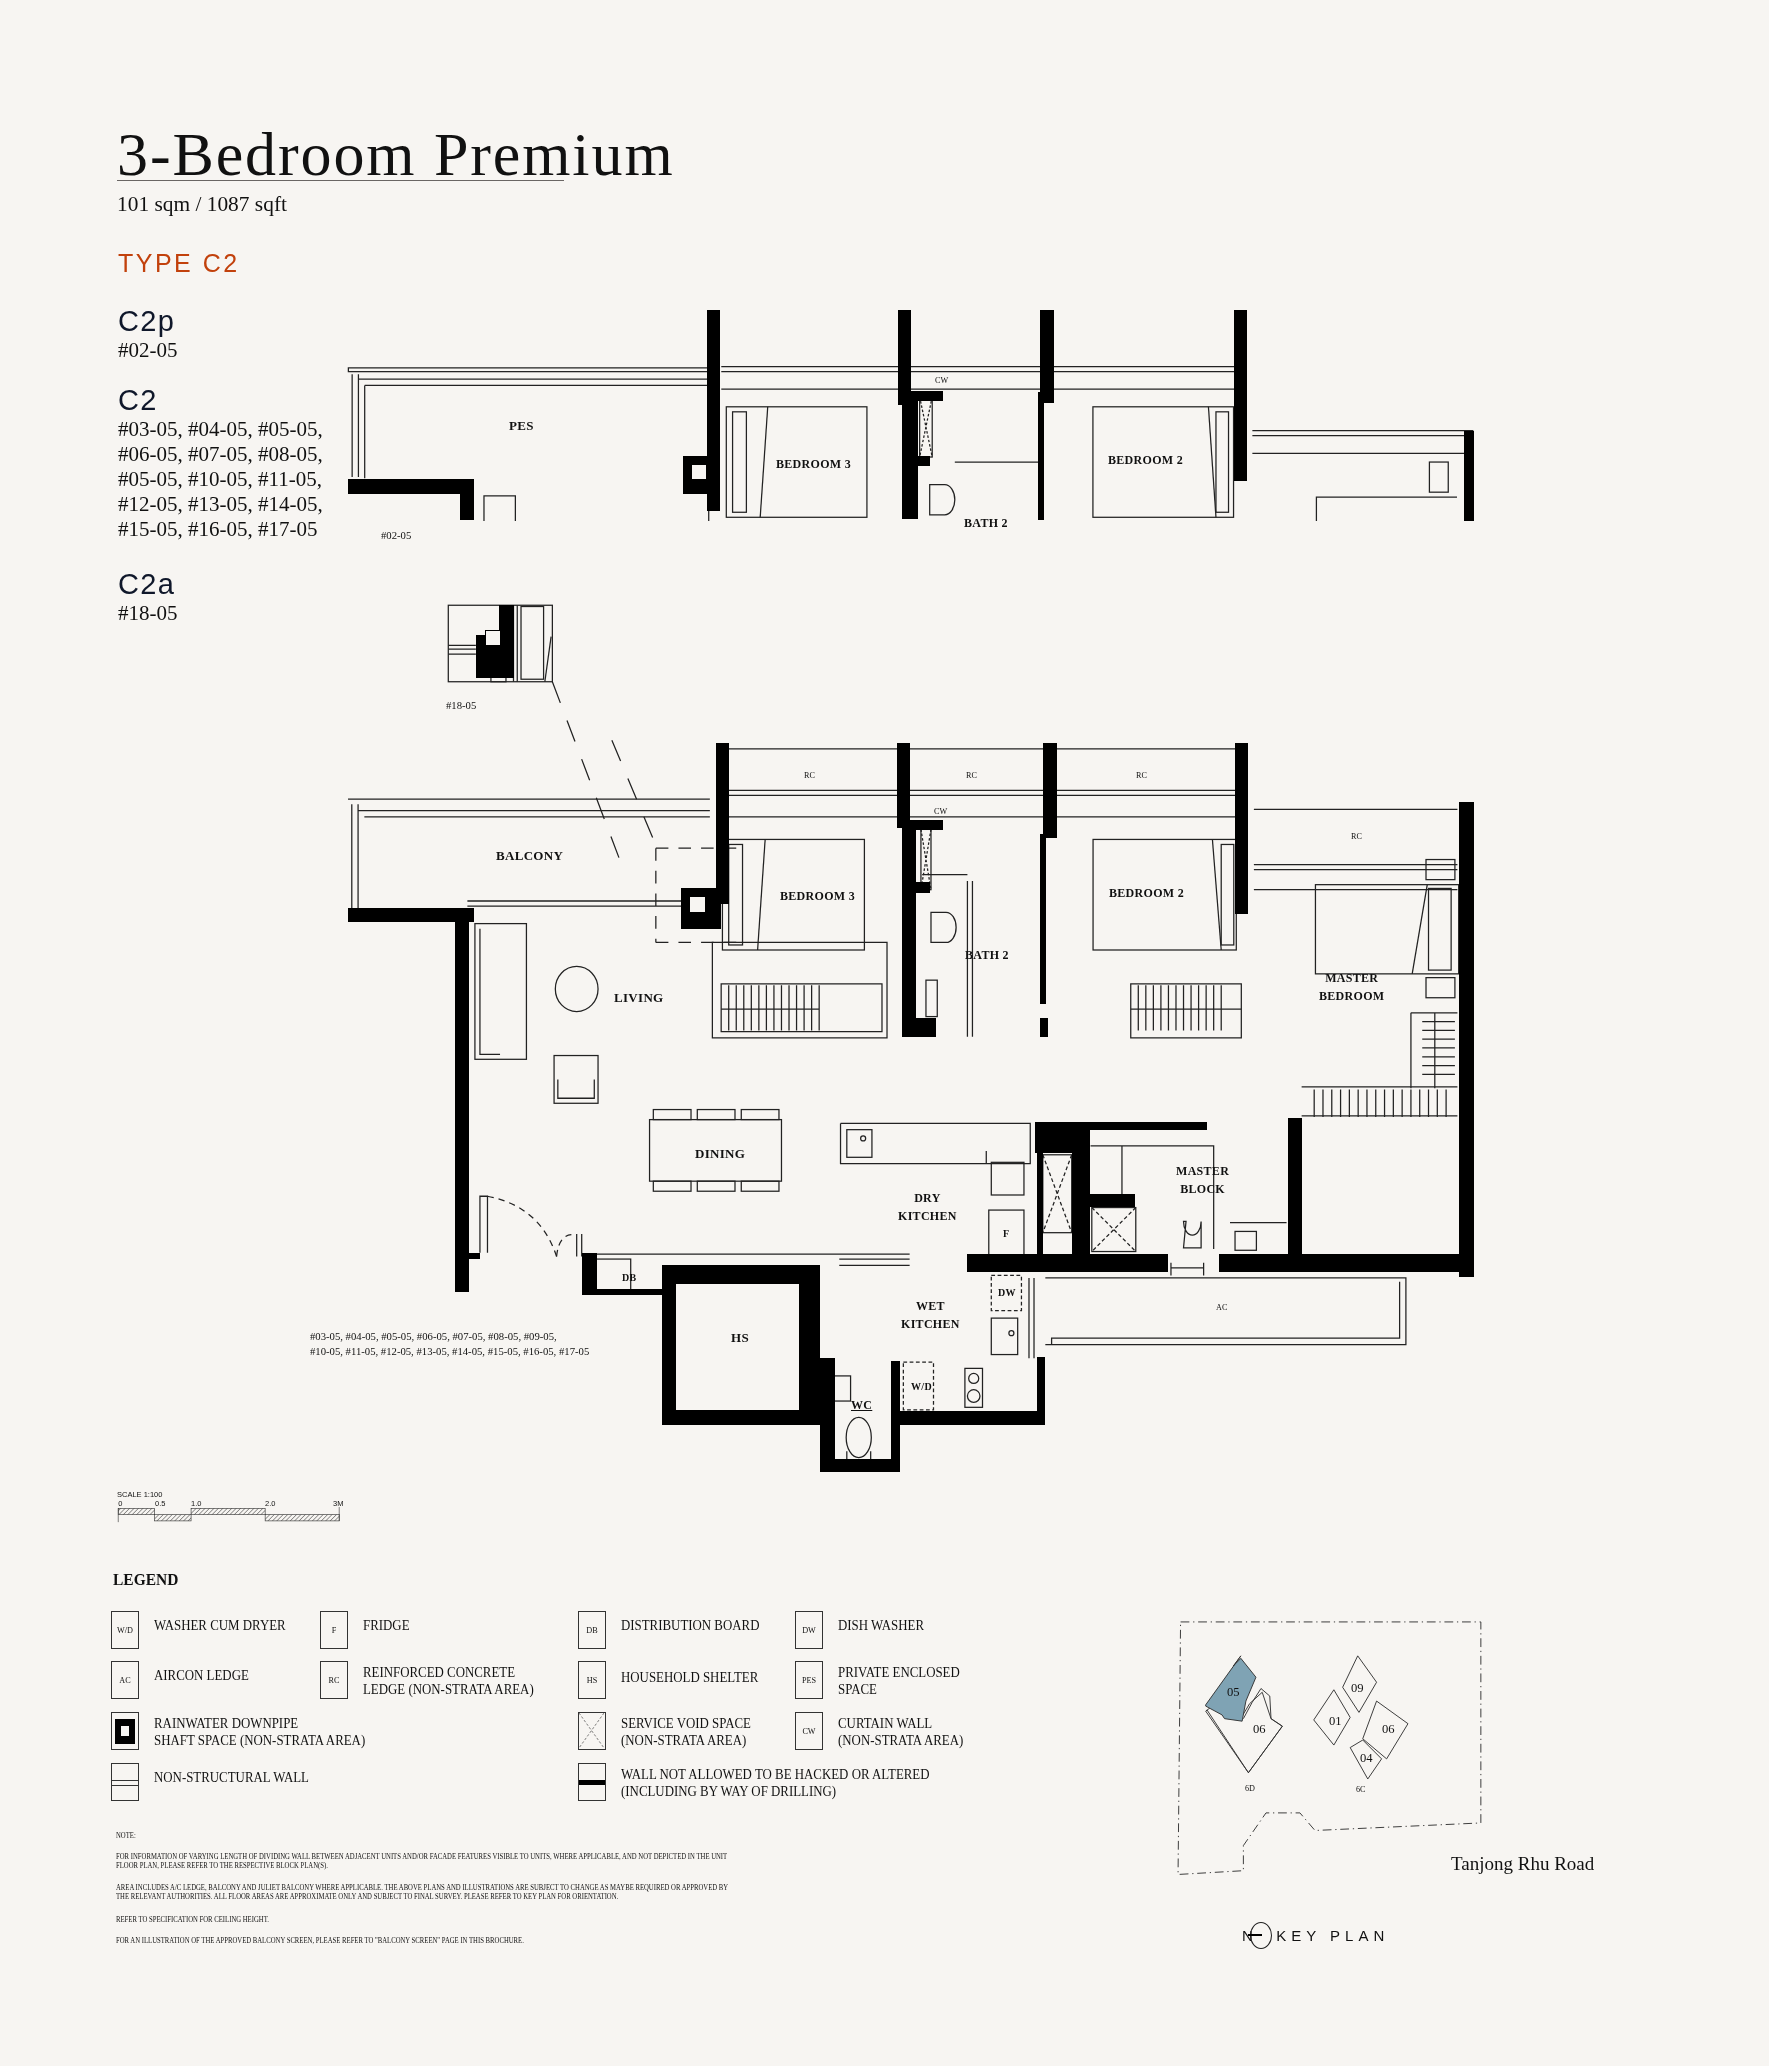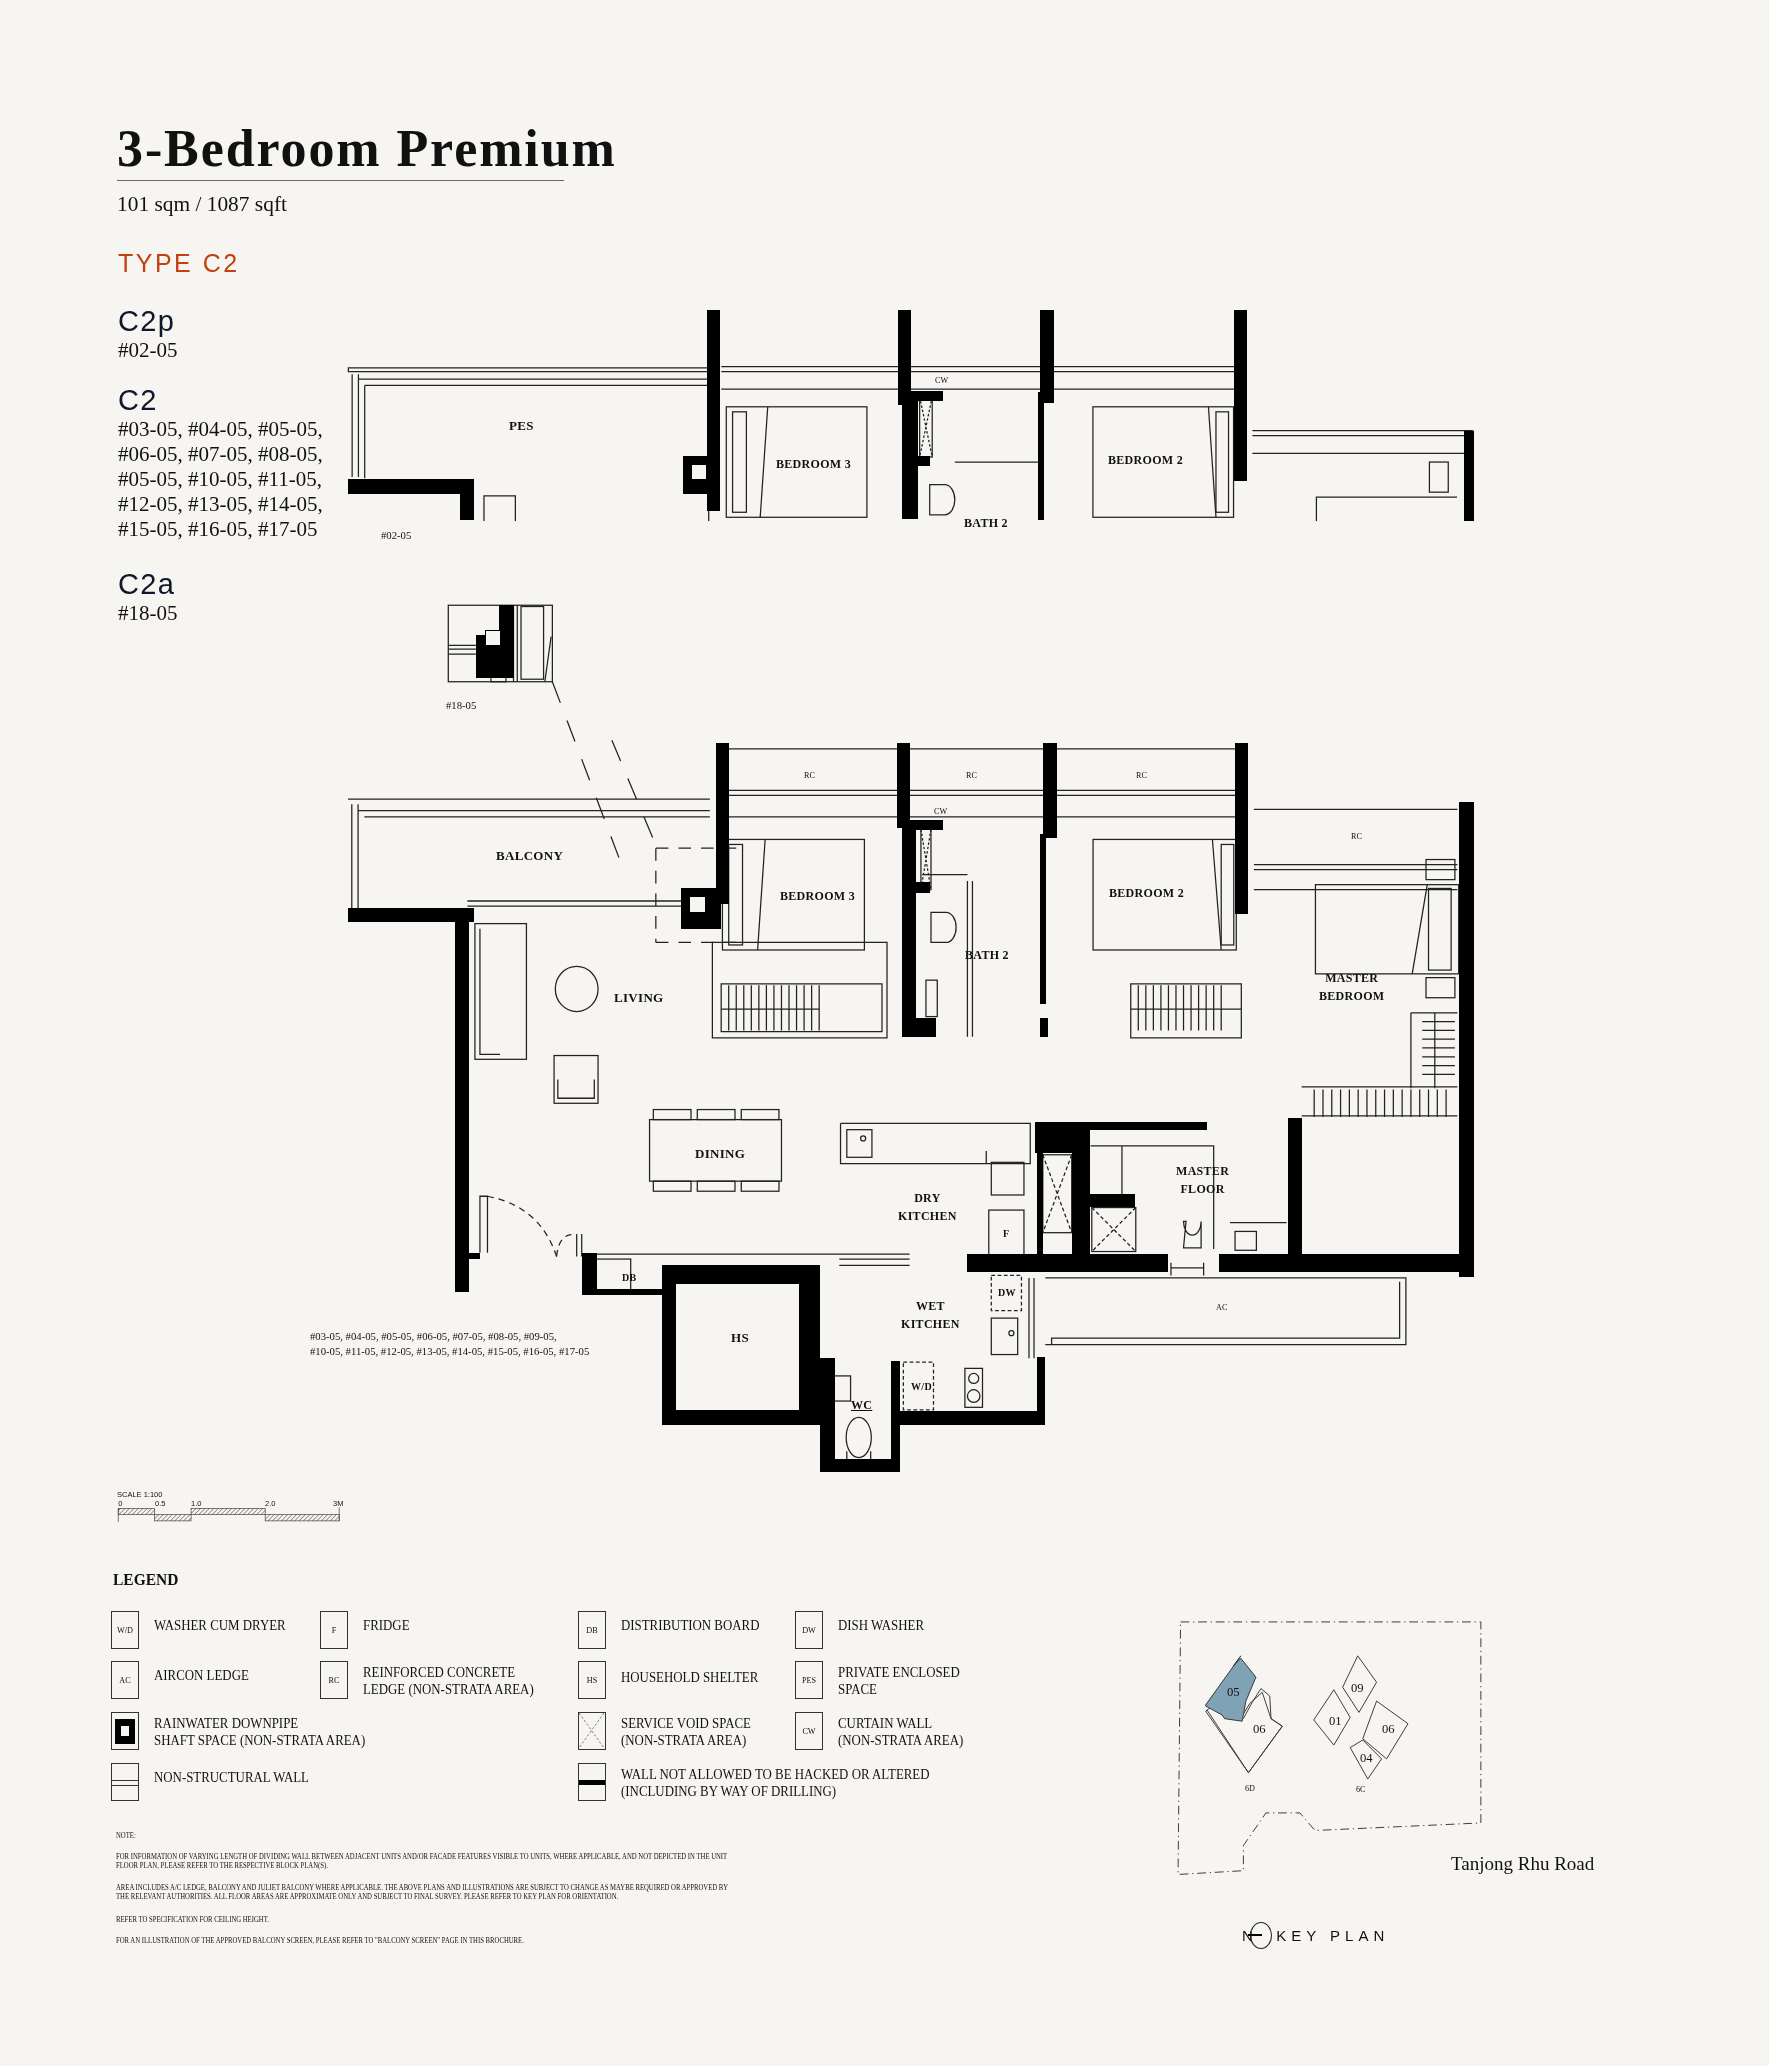--- a/index.html
+++ b/index.html
@@ -1,19 +1,19 @@
 <!DOCTYPE html>
 <html style="font-size:10px"><head>
 <meta charset="utf-8">
 <style>
   html, body { margin:0; padding:0; background:#f7f5f2; }
   body { width:1769px; height:2066px; position:relative; overflow:hidden;
          font-family:"Liberation Serif","DejaVu Serif",serif; color:#111; }
   .abs { position:absolute; }
-  .title { left:117px; top:119px; font-size:52px; letter-spacing:1.9px; font-weight:700; }
+  .title { left:117px; top:119px; font-size:62px; letter-spacing:1.9px; font-weight:400; }
   .title-rule { left:117px; top:180px; width:447px; height:1.3px; background:#6a6664; }
   .area { left:117px; top:192px; font-size:21.4px; }
   .type { left:118px; top:249px; font-size:25px; letter-spacing:2.5px; color:#c2410c;
           font-family:"Liberation Sans","DejaVu Sans",sans-serif; font-weight:300; }
   .var-name { font-size:29px; color:#0f172a; font-family:"Liberation Sans","DejaVu Sans",sans-serif; letter-spacing:1.3px; }
   .var-units { font-size:21px; line-height:25px; }
   .small-label { font-size:12px; }
   .room { font-size:13px; font-weight:700; letter-spacing:0.3px; text-align:center; line-height:17.6px; white-space:nowrap; }
   .tiny { font-size:8.2px; }
   .wall { position:absolute; background:#000; }
@@ -272,21 +272,21 @@
   <div class="abs room" style="left:695px; top:1145px;">DINING</div>
   <div class="abs room" style="left:780px; top:888px; font-size:12px;">BEDROOM 3</div>
   <div class="abs room" style="left:965px; top:947px; font-size:12px;">BATH 2</div>
   <div class="abs room" style="left:1109px; top:885px; font-size:12px;">BEDROOM 2</div>
   <div class="abs room" style="left:1319px; top:970px; font-size:12px;">
     <div>MASTER</div>
     <div>BEDROOM</div>
   </div>
   <div class="abs room" style="left:1176px; top:1163px; font-size:12px;">
     <div>MASTER</div>
-    <div>FLOOR</div>
+    <div>BLOCK</div>
   </div>
   <div class="abs room" style="left:898px; top:1190px; font-size:12px;">
     <div>DRY</div>
     <div>KITCHEN</div>
   </div>
   <div class="abs room" style="left:901px; top:1298px; font-size:12px;">
     <div>WET</div>
     <div>KITCHEN</div>
   </div>
   <div class="abs room" style="left:731px; top:1329px;">HS</div>

